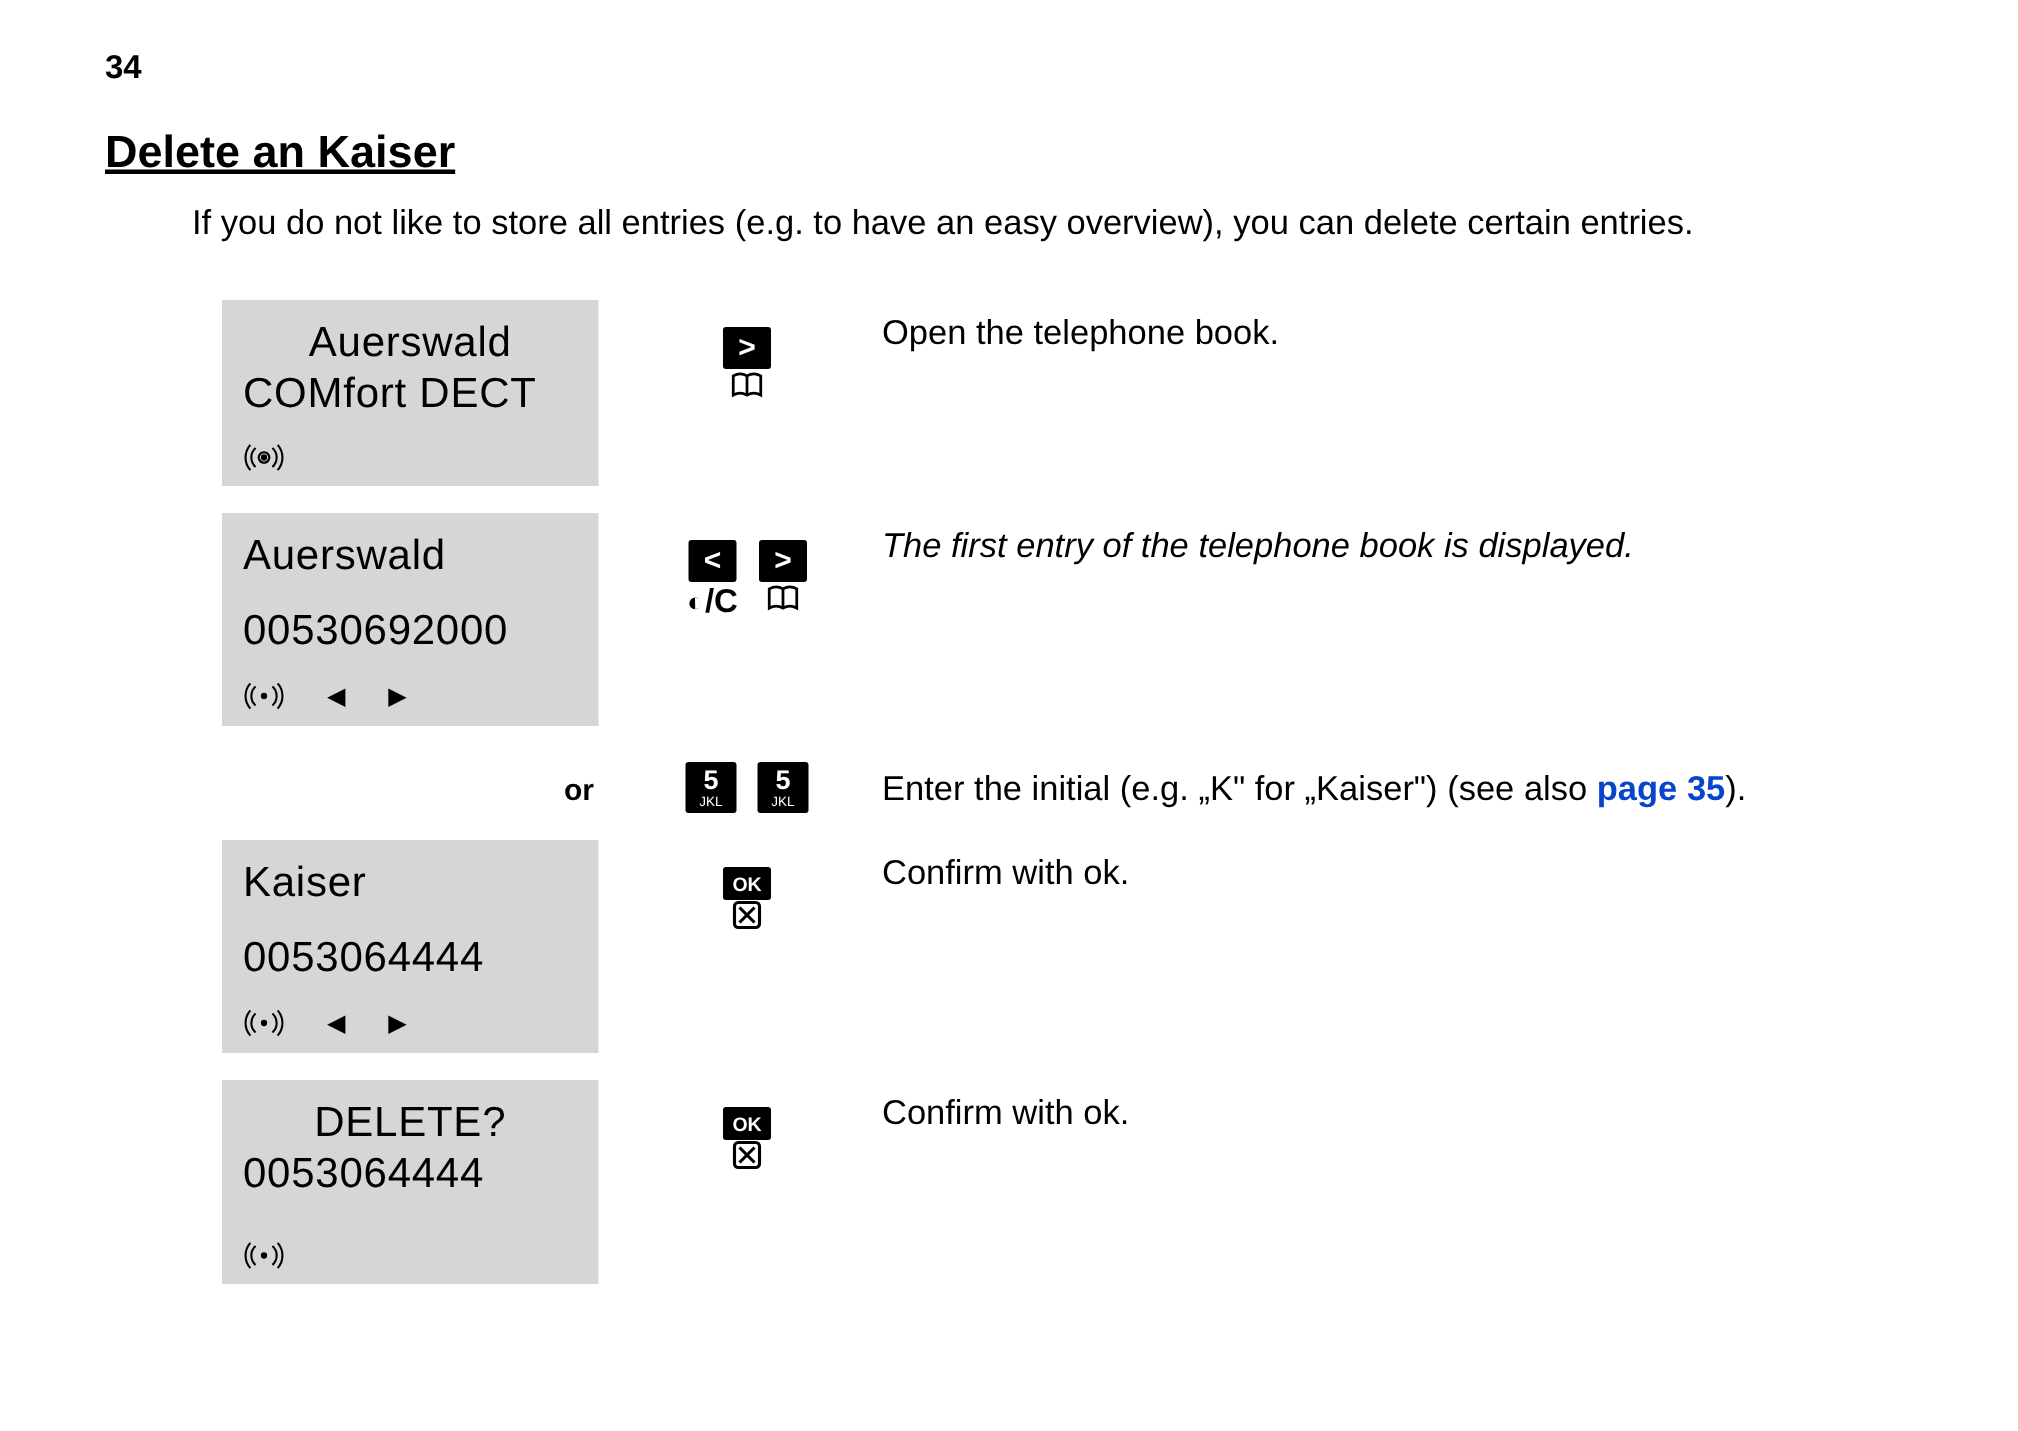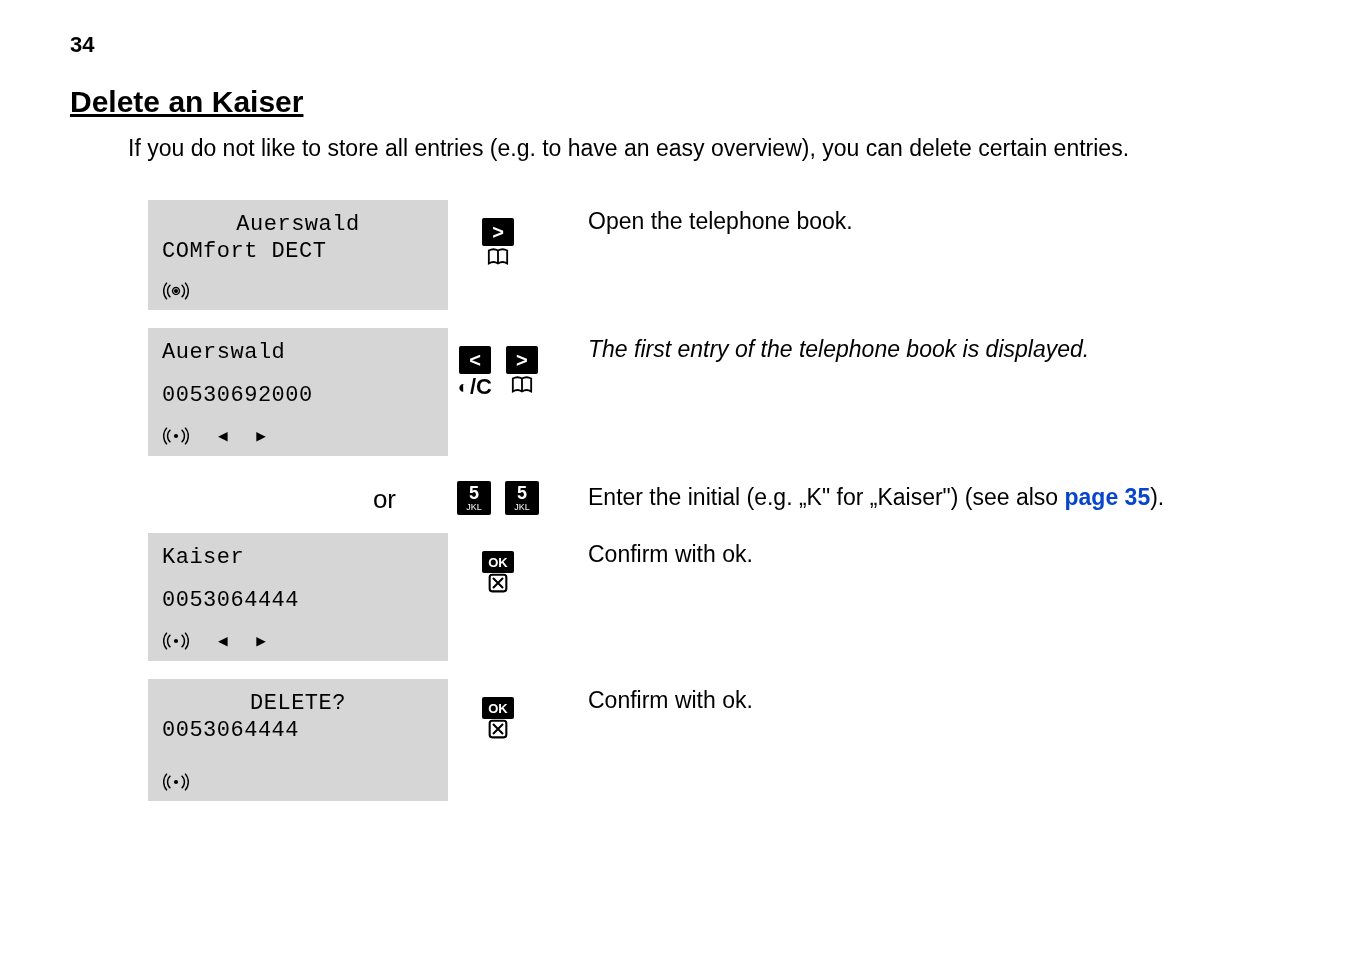--- a/index.html
+++ b/index.html
@@ -40,24 +40,24 @@
       display: flex;
       align-items: flex-start;
       margin-bottom: 18px;
     }
     .screen-wrap {
       width: 260px;
       flex-shrink: 0;
     }
     .screen {
       background: #d6d6d6;
-      width: 300px;
+      width: 251px;
       padding: 12px 14px 10px 14px;
-      font-family: Liberation Mono, monospace;
-      font-size: 22px;
+      font-family: Liberation Sans, sans-serif;
+      font-size: 28px;
       letter-spacing: 0.5px;
       color: #000;
     }
     .screen .t1 {
       display: block;
       text-align: left;
       font-weight: normal;
       white-space: pre;
     }
     .screen .t1.center { text-align: center; }
@@ -138,22 +138,22 @@
     .desc-col .italic { font-style: italic; display: block; margin-bottom: 6px; }
     .desc-col .plain { display: block; }
     .page-link { color: #0645CC; font-weight: bold; }
     .or-row {
       display: flex;
       align-items: center;
     }
     .or-label {
       width: 260px;
       text-align: right;
-      font-weight: normal;
-      font-size: 26px;
+      font-weight: bold;
+      font-size: 20px;
       padding-right: 12px;
       padding-top: 10px;
     }
     .signal-svg { width: 28px; height: 18px; }
     .circle-c { font-size: 22px; font-weight: bold; display: inline-flex; align-items: center; gap: 1px; }
     .circle-c::before { content: "◐"; font-size: 18px; }
     .x-icon { font-size: 22px; font-weight: bold; }
   </style>
 </head>
 <body>

